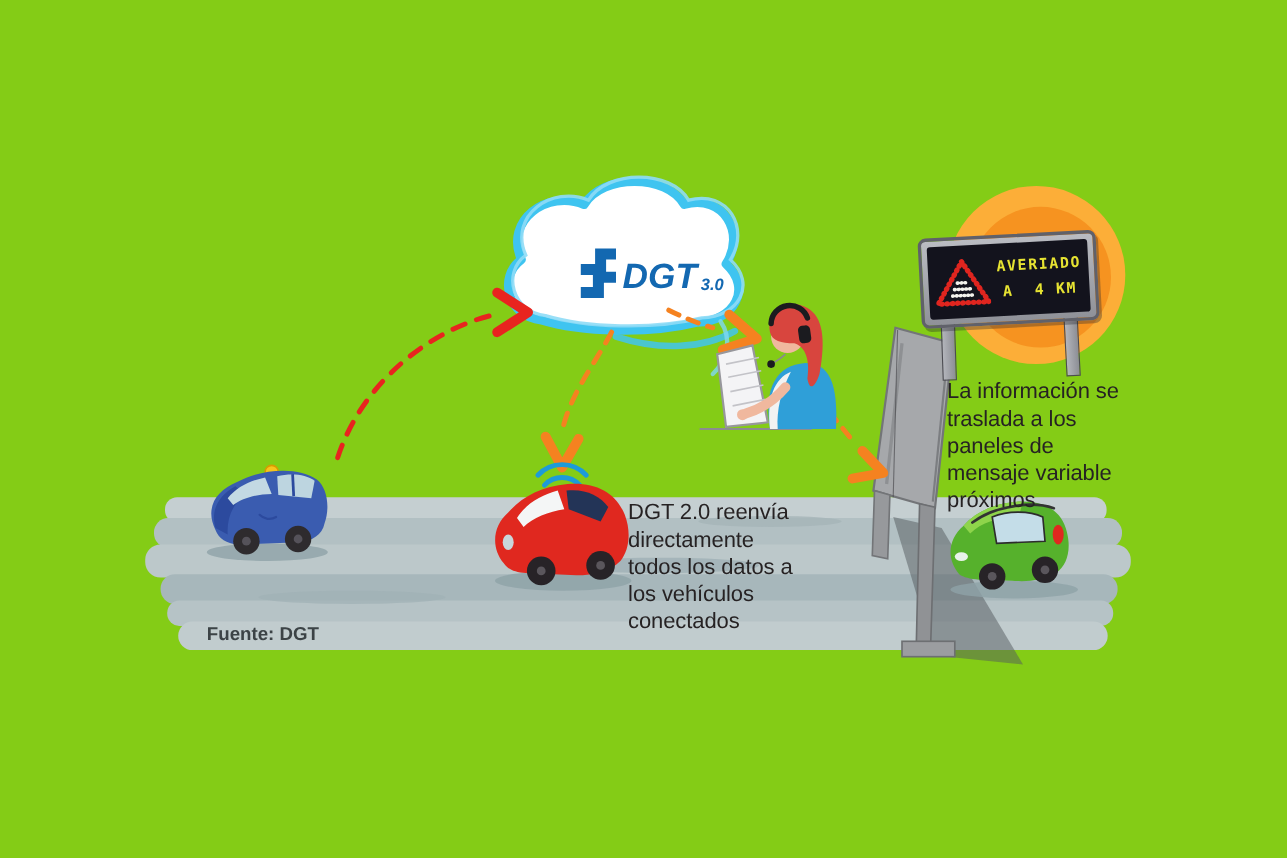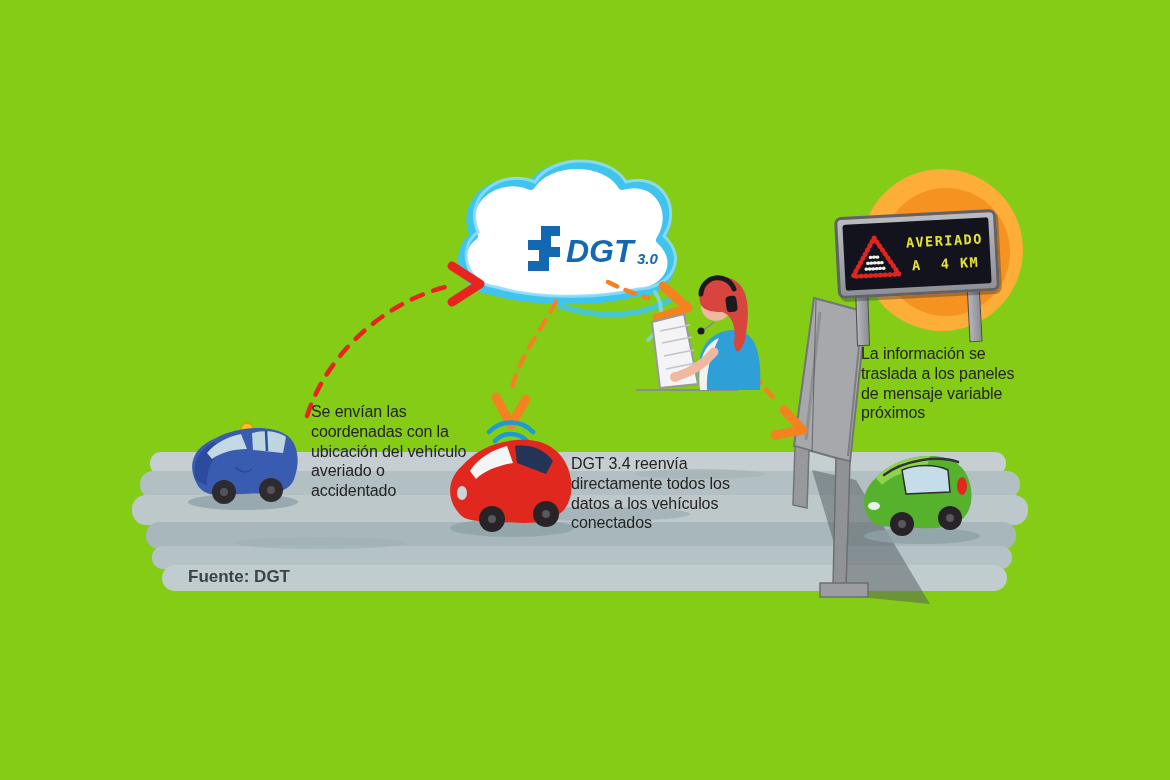--- a/index.html
+++ b/index.html
@@ -2,21 +2,21 @@
 <html><head>
 <meta charset="utf-8">
 <style>
   html,body{margin:0;padding:0;background:#ffffff;}
   .stage{
     position:relative;width:1170px;height:780px;background:#84cc16;overflow:hidden;
     font-family:"Liberation Sans",sans-serif;color:#262223;
   }
   .art{position:absolute;left:0;top:0;}
   .annotation{
-    position:absolute;font-size:16px;line-height:1.24;color:#262223;letter-spacing:-0.1px;
+    position:absolute;font-size:20px;line-height:1.24;color:#262223;letter-spacing:-0.1px;
   }
   .annotation.left-note{left:311px;top:402px;width:158px;}
   .annotation.center-note{left:571px;top:454px;width:162px;}
   .annotation.right-note{left:861px;top:344px;width:168px;}
   .source-label{
     position:absolute;left:188px;top:567px;font-size:17px;font-weight:700;color:#3c4346;
   }
   
   .sign-leg{
     position:absolute;width:11px;background:linear-gradient(90deg,#b3b5bb,#8c8e95);
@@ -197,18 +197,17 @@
         <polygon points="26,5 50,44 2,44" fill="none" stroke="#e0251f" stroke-width="5" stroke-dasharray="0.6 4.4" stroke-linecap="round" stroke-linejoin="round"></polygon>
         <path d="M21,25 h10 M18,31 h16 M16,37 h20" fill="none" stroke="#f2f2ec" stroke-width="3.4" stroke-dasharray="0.6 3" stroke-linecap="round"></path>
       </svg>
       <div class="led-lines">
         <div class="led-line">AVERIADO</div>
         <div class="led-line">A  4 KM</div>
       </div>
     </div>
   </div>
 
-  <div class="annotation left-note">Se envían las coordenadas con la ubicación del vehículo averiado o accidentado</div>
-  <div class="annotation center-note">DGT 3.4 reenvía directamente todos los datos a los vehículos conectados</div>
+  <div class="annotation center-note">DGT 2.0 reenvía directamente todos los datos a los vehículos conectados</div>
   <div class="annotation right-note">La información se traslada a los paneles de mensaje variable próximos</div>
   <div class="source-label">Fuente: DGT</div>
 
 </div>
 
 </body></html>

